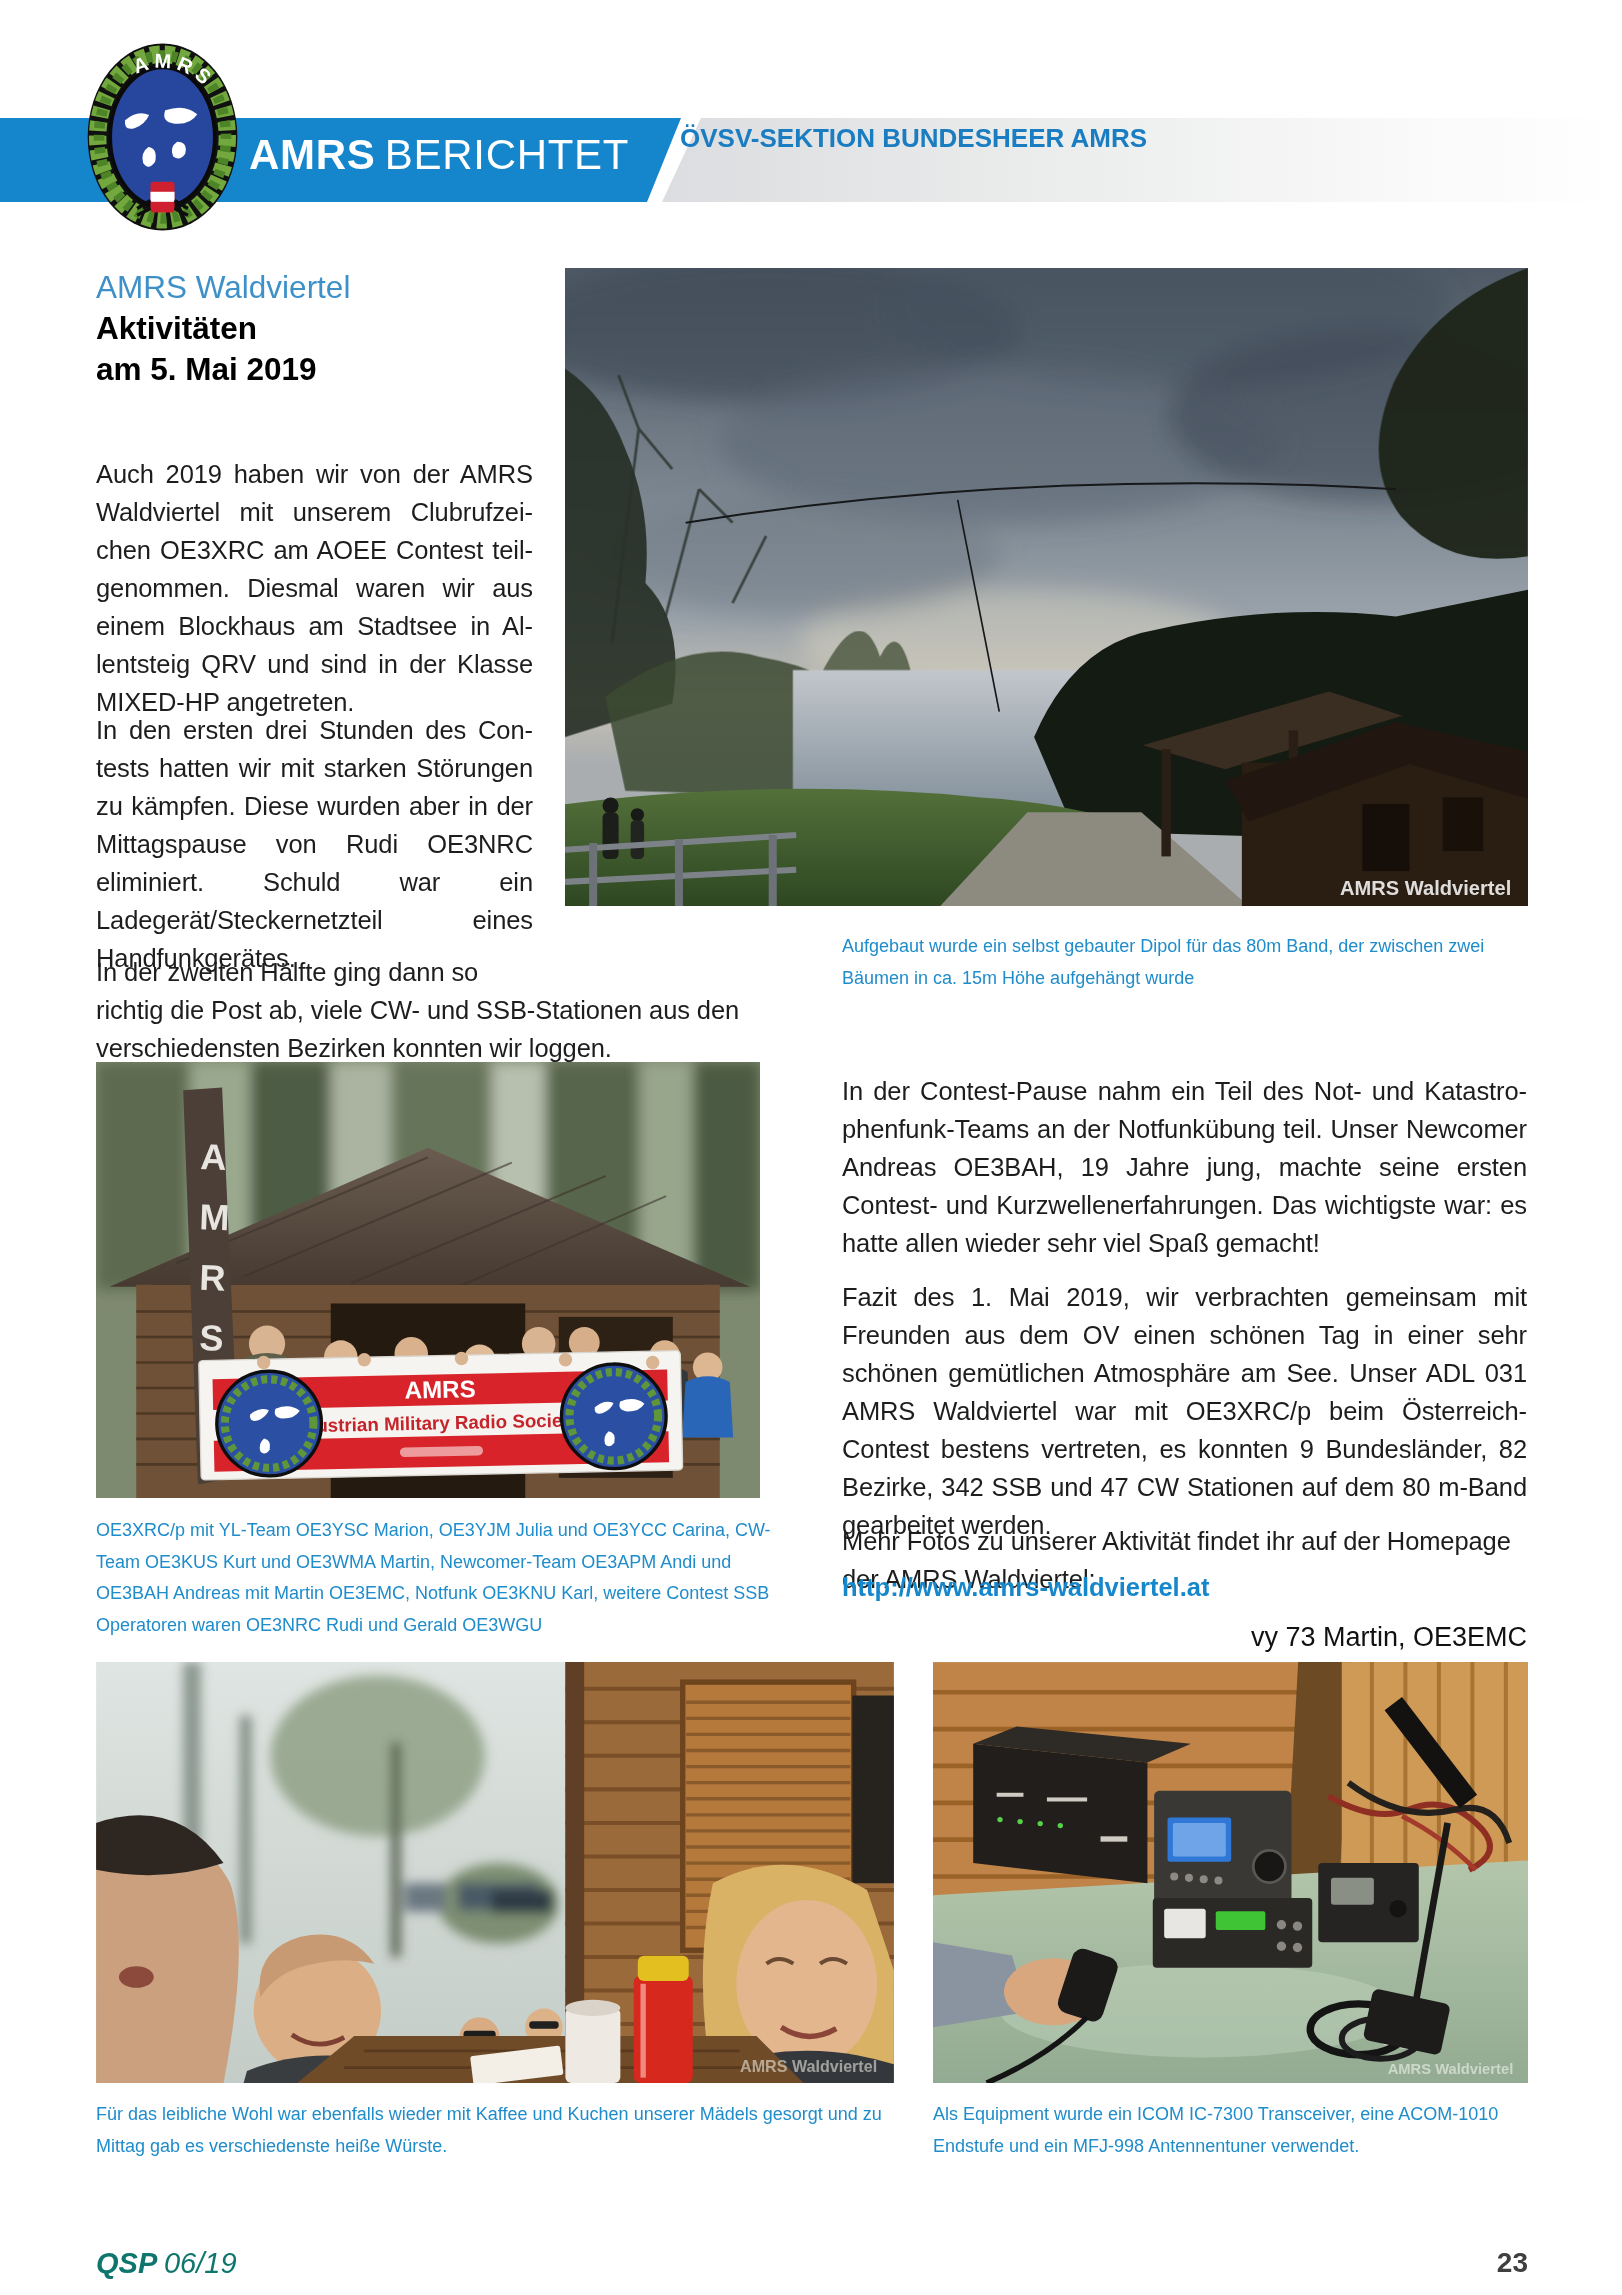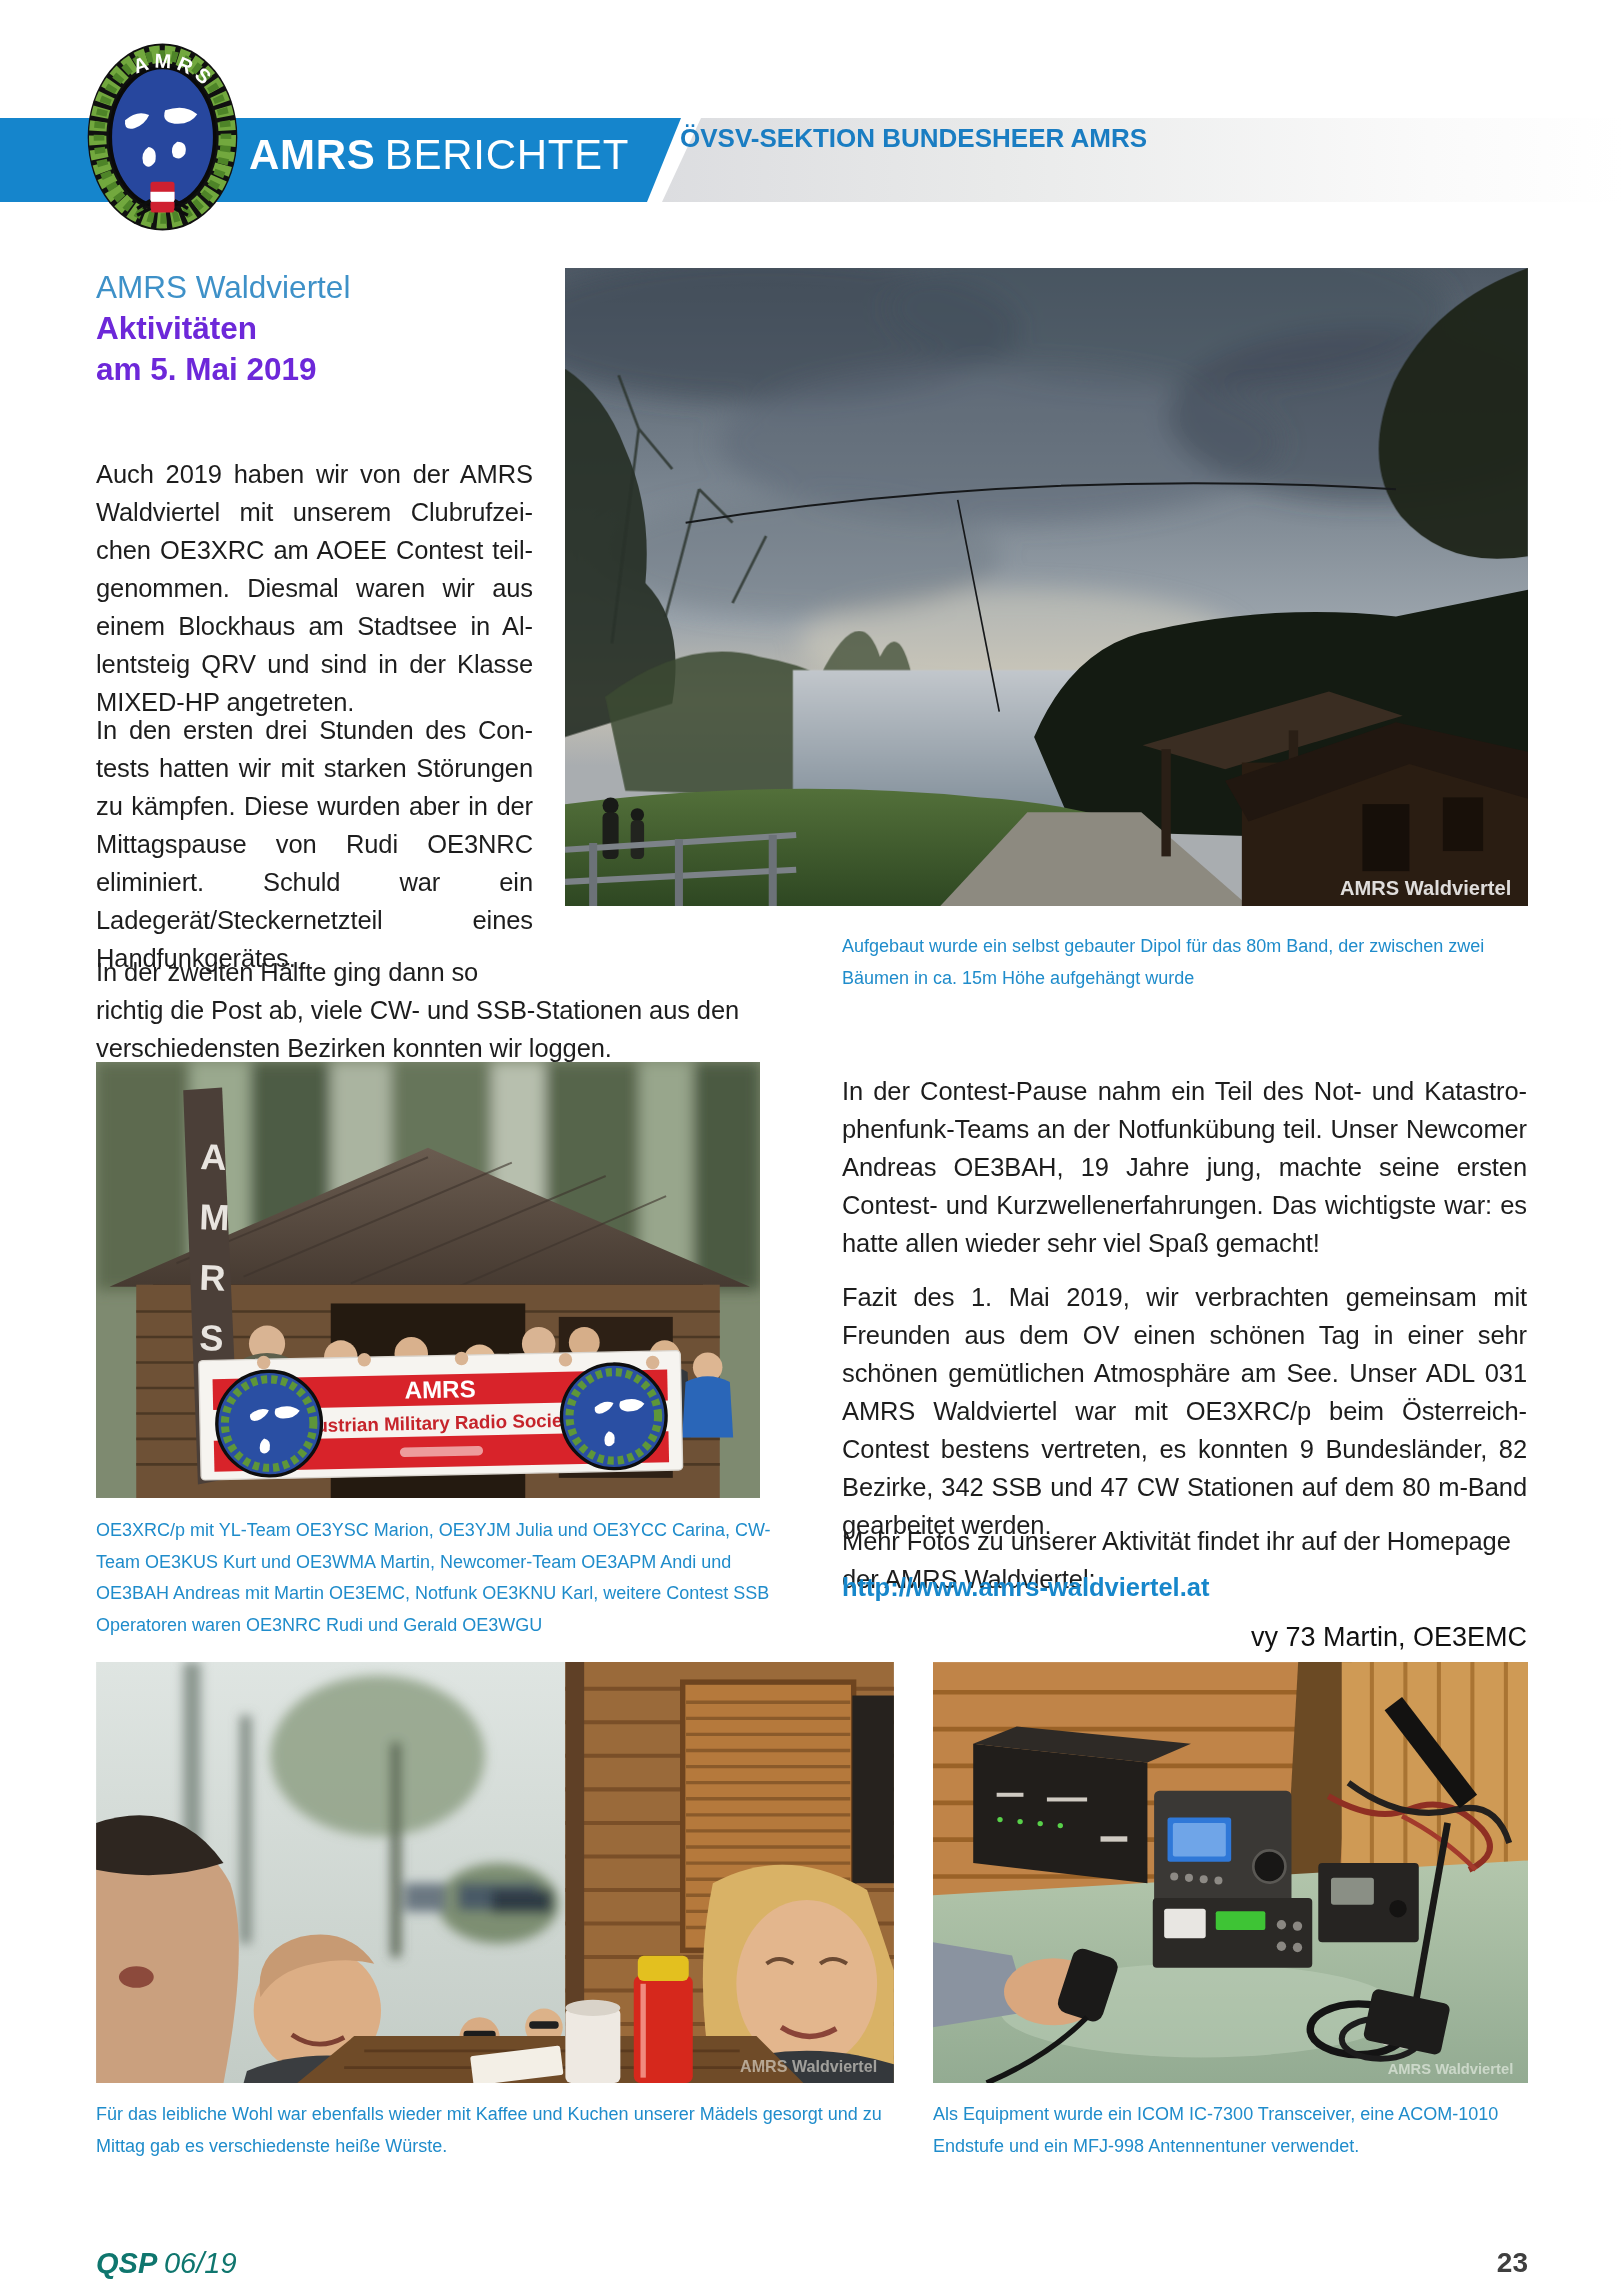--- a/index.html
+++ b/index.html
@@ -16,21 +16,21 @@
   .banner-title{left:249px;top:131px;font-size:42px;color:#ffffff;letter-spacing:0.7px;white-space:nowrap;}
   .banner-title .bold{font-weight:700;}
   .banner-title .light{font-weight:400;margin-left:9.4px;}
   .org-line{left:680px;top:123px;font-size:26px;font-weight:700;color:#1a7dc2;white-space:nowrap;text-align:center;}
   .addr-line{left:680px;top:161px;font-size:26px;color:#57585a;white-space:nowrap;}
   .logo-wrap{left:85px;top:40px;width:155px;height:194px;}
 
   
   .title-block{left:96px;top:267px;width:442px;line-height:41px;font-size:31.5px;}
   .title-l1{color:#3e91c8;font-weight:400;}
-  .title-l2,.title-l3{color:#6d28d9;font-weight:700;}
+  .title-l2,.title-l3{color:#000000;font-weight:700;}
   .body-text{font-size:25.5px;line-height:38px;color:#1d1d1d;text-align:justify;letter-spacing:-0.1px;}
   .p1{left:96px;top:429px;width:437px;}
   .p2{left:96px;top:685px;width:437px;}
   .p3{left:96px;top:927px;width:734px;text-align:left;}
   .p4{left:842px;top:1046px;width:685px;}
   .p5{left:842px;top:1252px;width:685px;}
   .p6{left:842px;top:1496px;width:685px;text-align:left;}
   .link-line{left:842px;top:1573px;width:685px;font-size:25.5px;font-weight:700;}
   .link-line a{color:#1787cb;text-decoration:none;}
   .signature{left:842px;top:1622px;width:685px;font-size:27px;font-weight:400;text-align:right;color:#111;}

